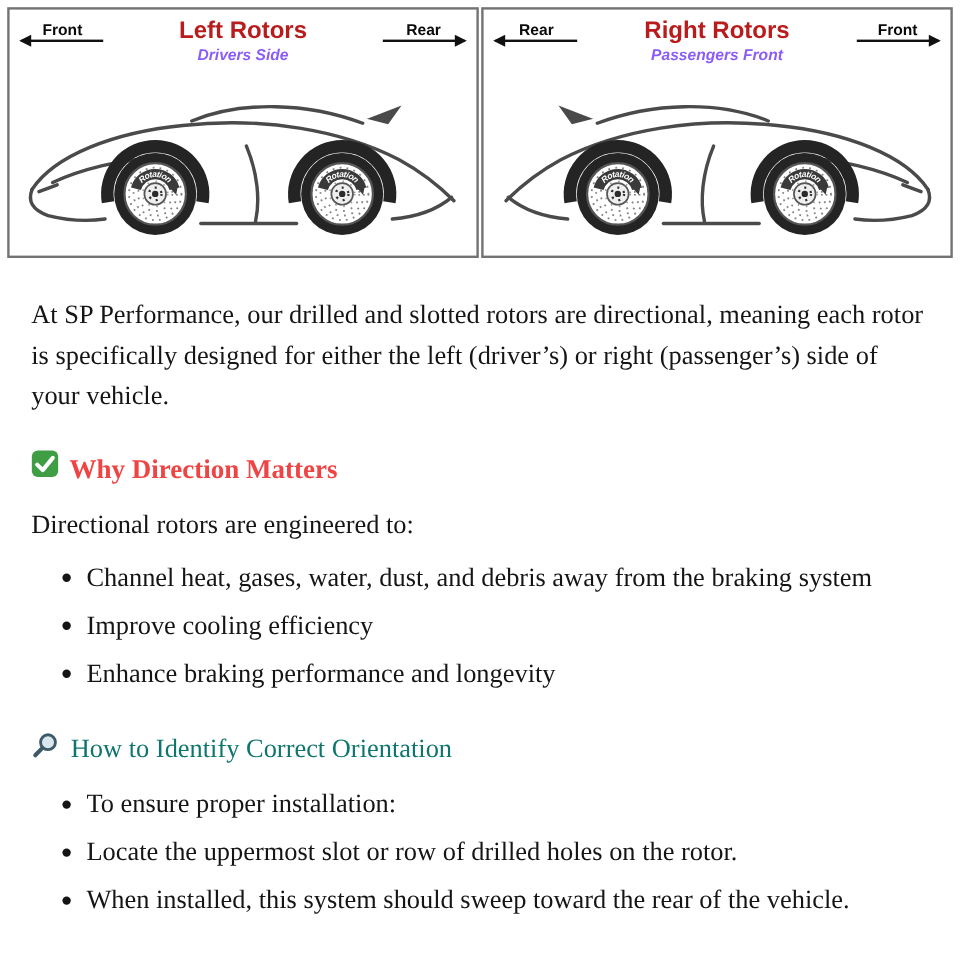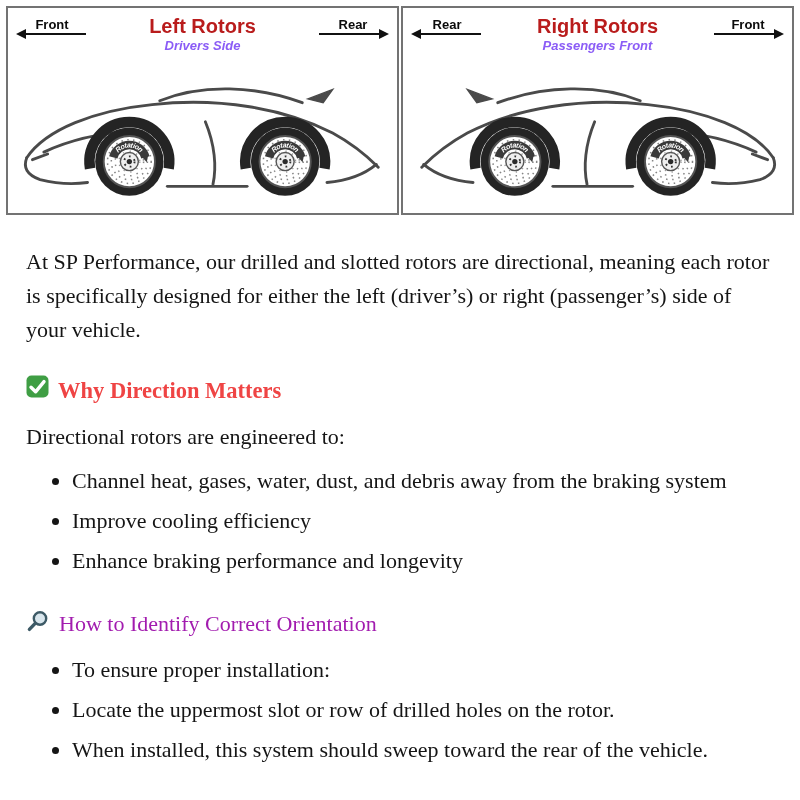--- a/index.html
+++ b/index.html
@@ -27,21 +27,21 @@
            border-left:10px solid #111;}
   .car{position:absolute;left:0;right:0;bottom:2px;height:152px;}
   .car svg{display:block;width:100%;height:100%;}
 
   
   .content{padding:16px 28px 20px 26px;font-family:Liberation Serif, serif;}
   .content p{font-size:22px;line-height:1.55;margin:14px 0 10px 0;max-width:745px;}
   h2.sec{display:flex;align-items:flex-end;gap:9px;font-size:22.5px;font-weight:bold;
          margin:28px 0 16px 0;color:#ef4444;}
   h3.sec{display:flex;align-items:center;gap:9px;font-size:22px;font-weight:normal;
-         margin:32px 0 14px 0;color:#a21caf;}
+         margin:32px 0 14px 0;color:#0f766e;}
   ul{margin:10px 0 10px 0;padding-left:46px;max-width:730px;}
   li{font-size:22px;line-height:1.5;margin:7px 0;}
   .icn{flex:0 0 auto;display:inline-block;}
 </style>
 </head>
 <body>
 
 <div class="page">
 
   <div class="diagram">

